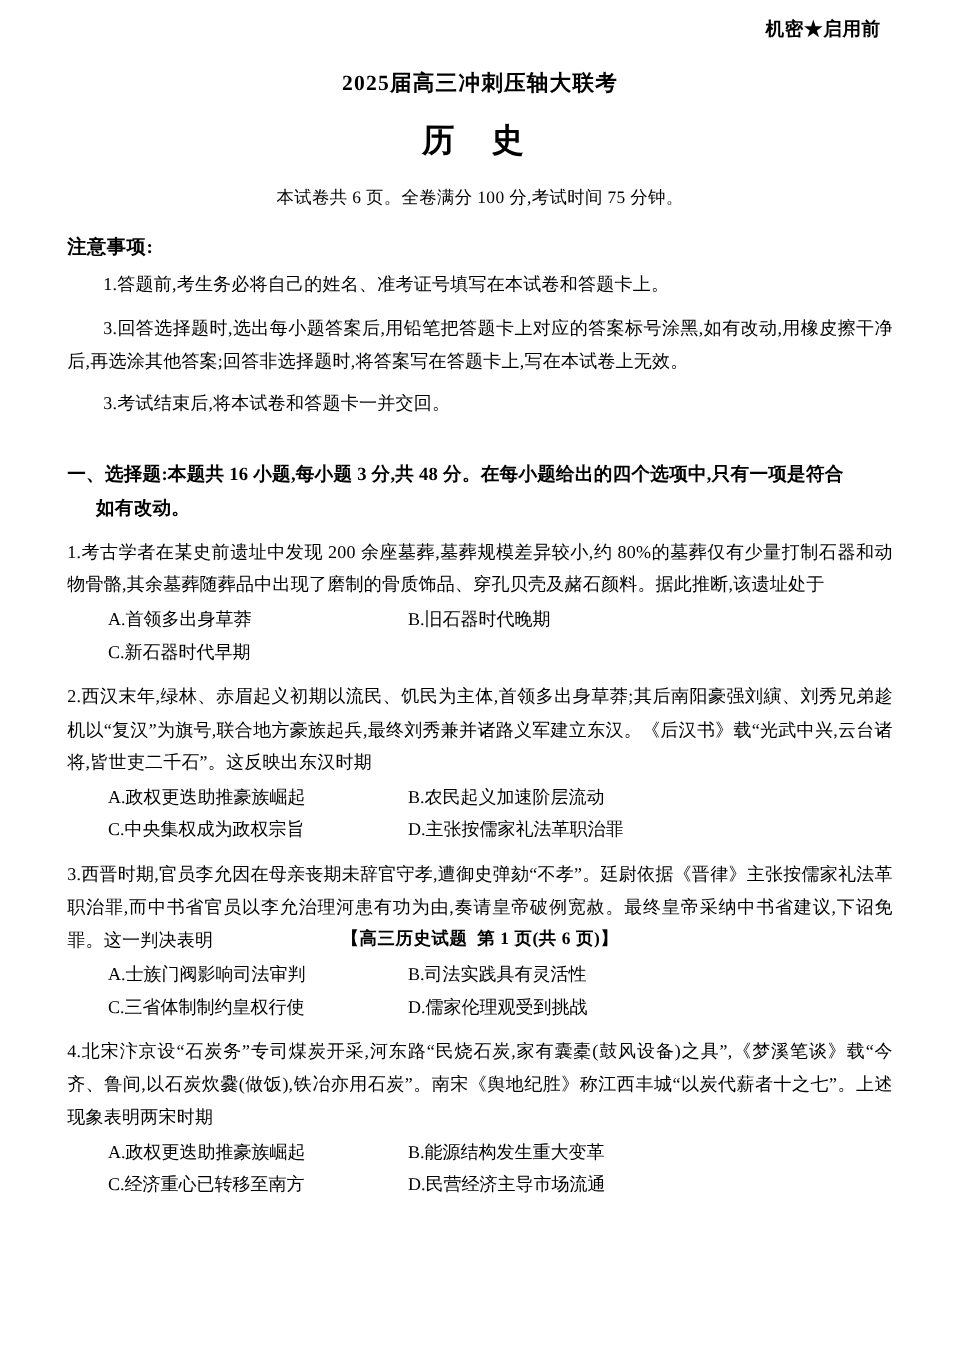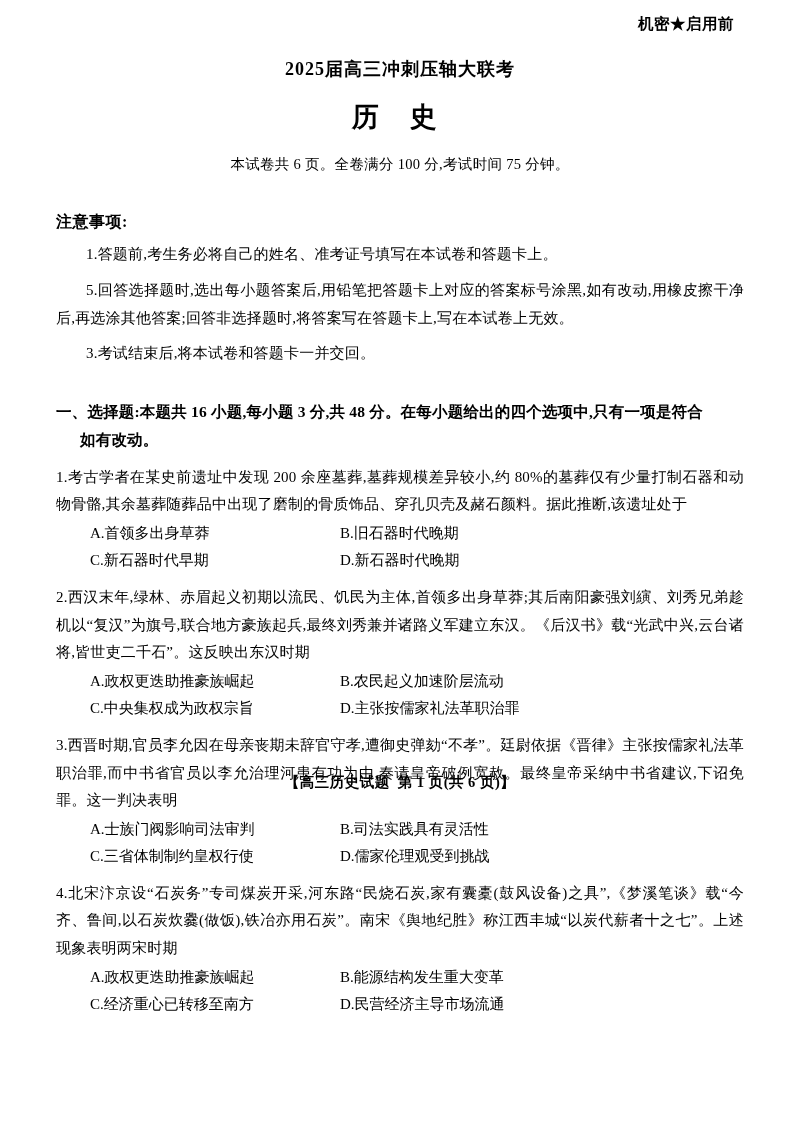--- a/index.html
+++ b/index.html
@@ -46,21 +46,21 @@
   }
   .exam-info {
     text-align: center;
     font-size: 14.5px;
     margin-top: 20px;
     letter-spacing: 0.3px;
   }
   .notice-head {
     font-size: 16px;
     font-weight: bold;
-    margin-top: 38px;
+    margin-top: 22px;
     letter-spacing: 0.5px;
   }
   .notice-item {
     font-size: 15px;
     line-height: 1.85;
     margin-top: 8px;
     text-indent: 30px;
     text-align: justify;
     letter-spacing: 0.2px;
   }
@@ -125,40 +125,39 @@
   <div class="confidential">机密★启用前</div>
 
   <div class="main-title">2025届高三冲刺压轴大联考</div>
 
   <div class="subject-title">历  史</div>
 
   <div class="exam-info">本试卷共 6 页。全卷满分 100 分,考试时间 75 分钟。</div>
 
   <div class="notice-head">注意事项:</div>
   <div class="notice-item">1.答题前,考生务必将自己的姓名、准考证号填写在本试卷和答题卡上。</div>
-  <div class="notice-item">5.回答选择题时,选出每小题答案后,用铅笔把答题卡上对应的答案标号涂黑,如有改动,用橡皮擦干净后,再选涂其他答案;回答非选择题时,将答案写在答题卡上,写在本试卷上无效。</div>
+  <div class="notice-item">3.回答选择题时,选出每小题答案后,用铅笔把答题卡上对应的答案标号涂黑,如有改动,用橡皮擦干净后,再选涂其他答案;回答非选择题时,将答案写在答题卡上,写在本试卷上无效。</div>
   <div class="notice-item">3.考试结束后,将本试卷和答题卡一并交回。</div>
 
   <div class="section-head">
     <span>一、选择题:本题共 16 小题,每小题 3 分,共 48 分。在每小题给出的四个选项中,只有一项是符合</span>
     <span class="cont">如有改动。</span>
   </div>
 
   <div class="question">
     <div class="q-stem">
       <span>1.</span><span>考古学者在某史前遗址中发现 200 余座墓葬,墓葬规模差异较小,约 80%的墓葬仅有少量打制石器和动物骨骼,其余墓葬随葬品中出现了磨制的骨质饰品、穿孔贝壳及赭石颜料。据此推断,该遗址处于</span>
     </div>
     <div class="options">
       <div class="opt-row">
         <span class="opt-a">A.首领多出身草莽</span>
         <span class="opt-b">B.旧石器时代晚期</span>
       </div>
       <div class="opt-row">
         <span class="opt-c">C.新石器时代早期</span>
-        <span class="opt-d">D.新石器时代晚期</span>
       </div>
     </div>
   </div>
 
   <div class="question">
     <div class="q-stem">
       <span>2.</span><span>西汉末年,绿林、赤眉起义初期以流民、饥民为主体,首领多出身草莽;其后南阳豪强刘縯、刘秀兄弟趁机以“复汉”为旗号,联合地方豪族起兵,最终刘秀兼并诸路义军建立东汉。《后汉书》载“光武中兴,云台诸将,皆世吏二千石”。这反映出东汉时期</span>
     </div>
     <div class="options">
       <div class="opt-row">

